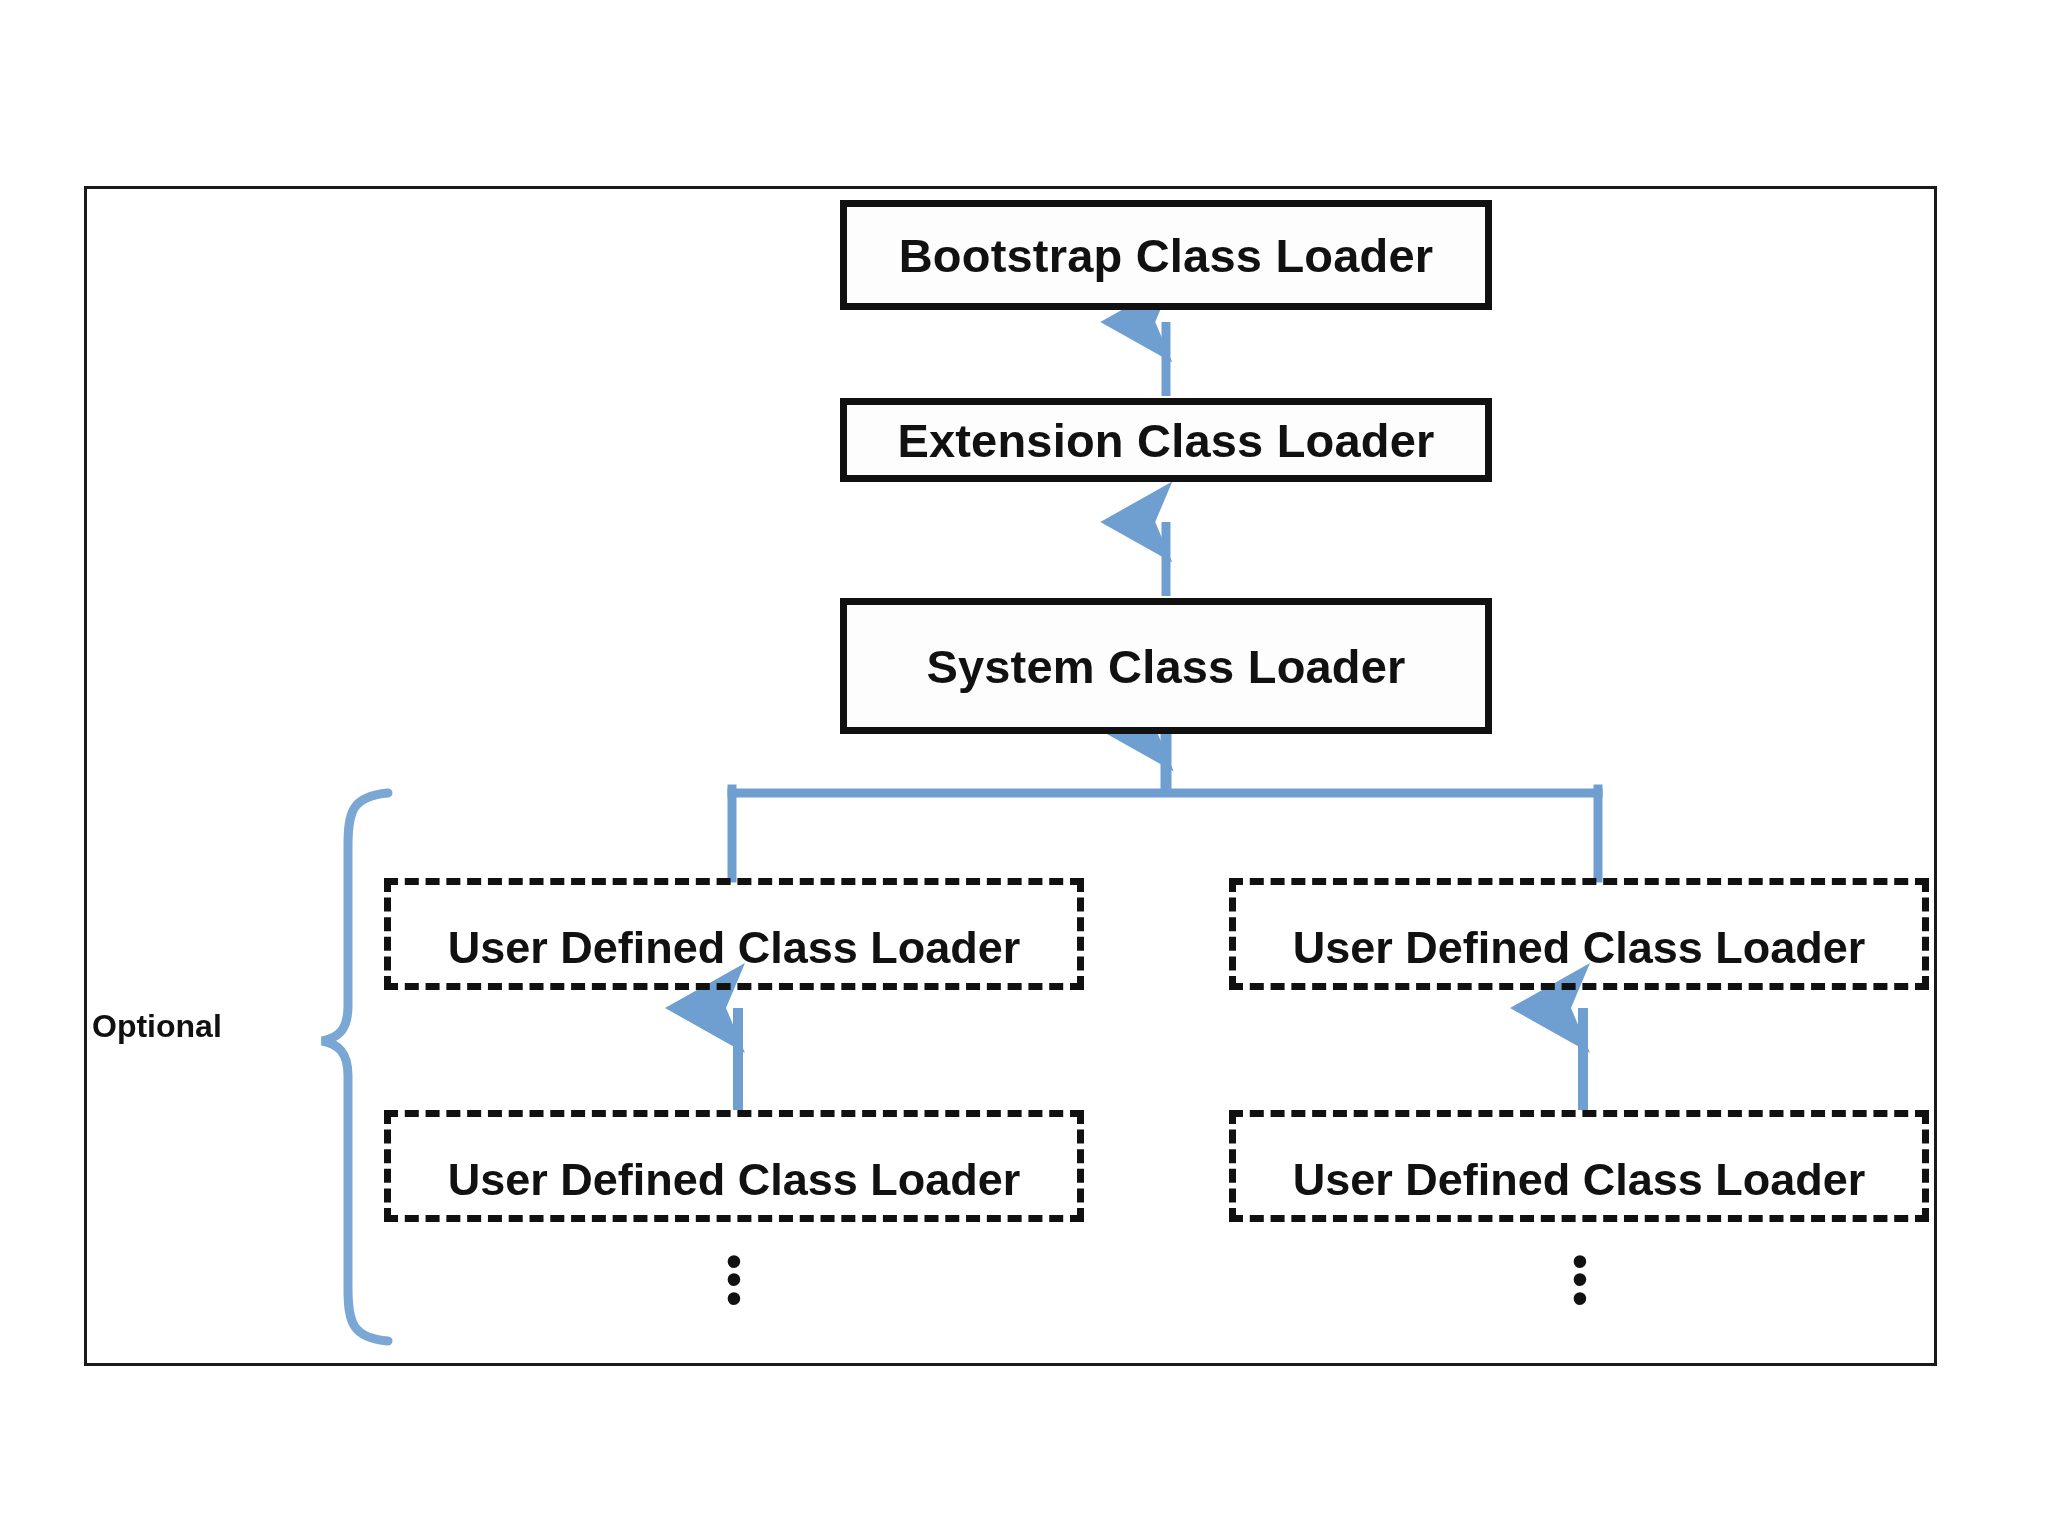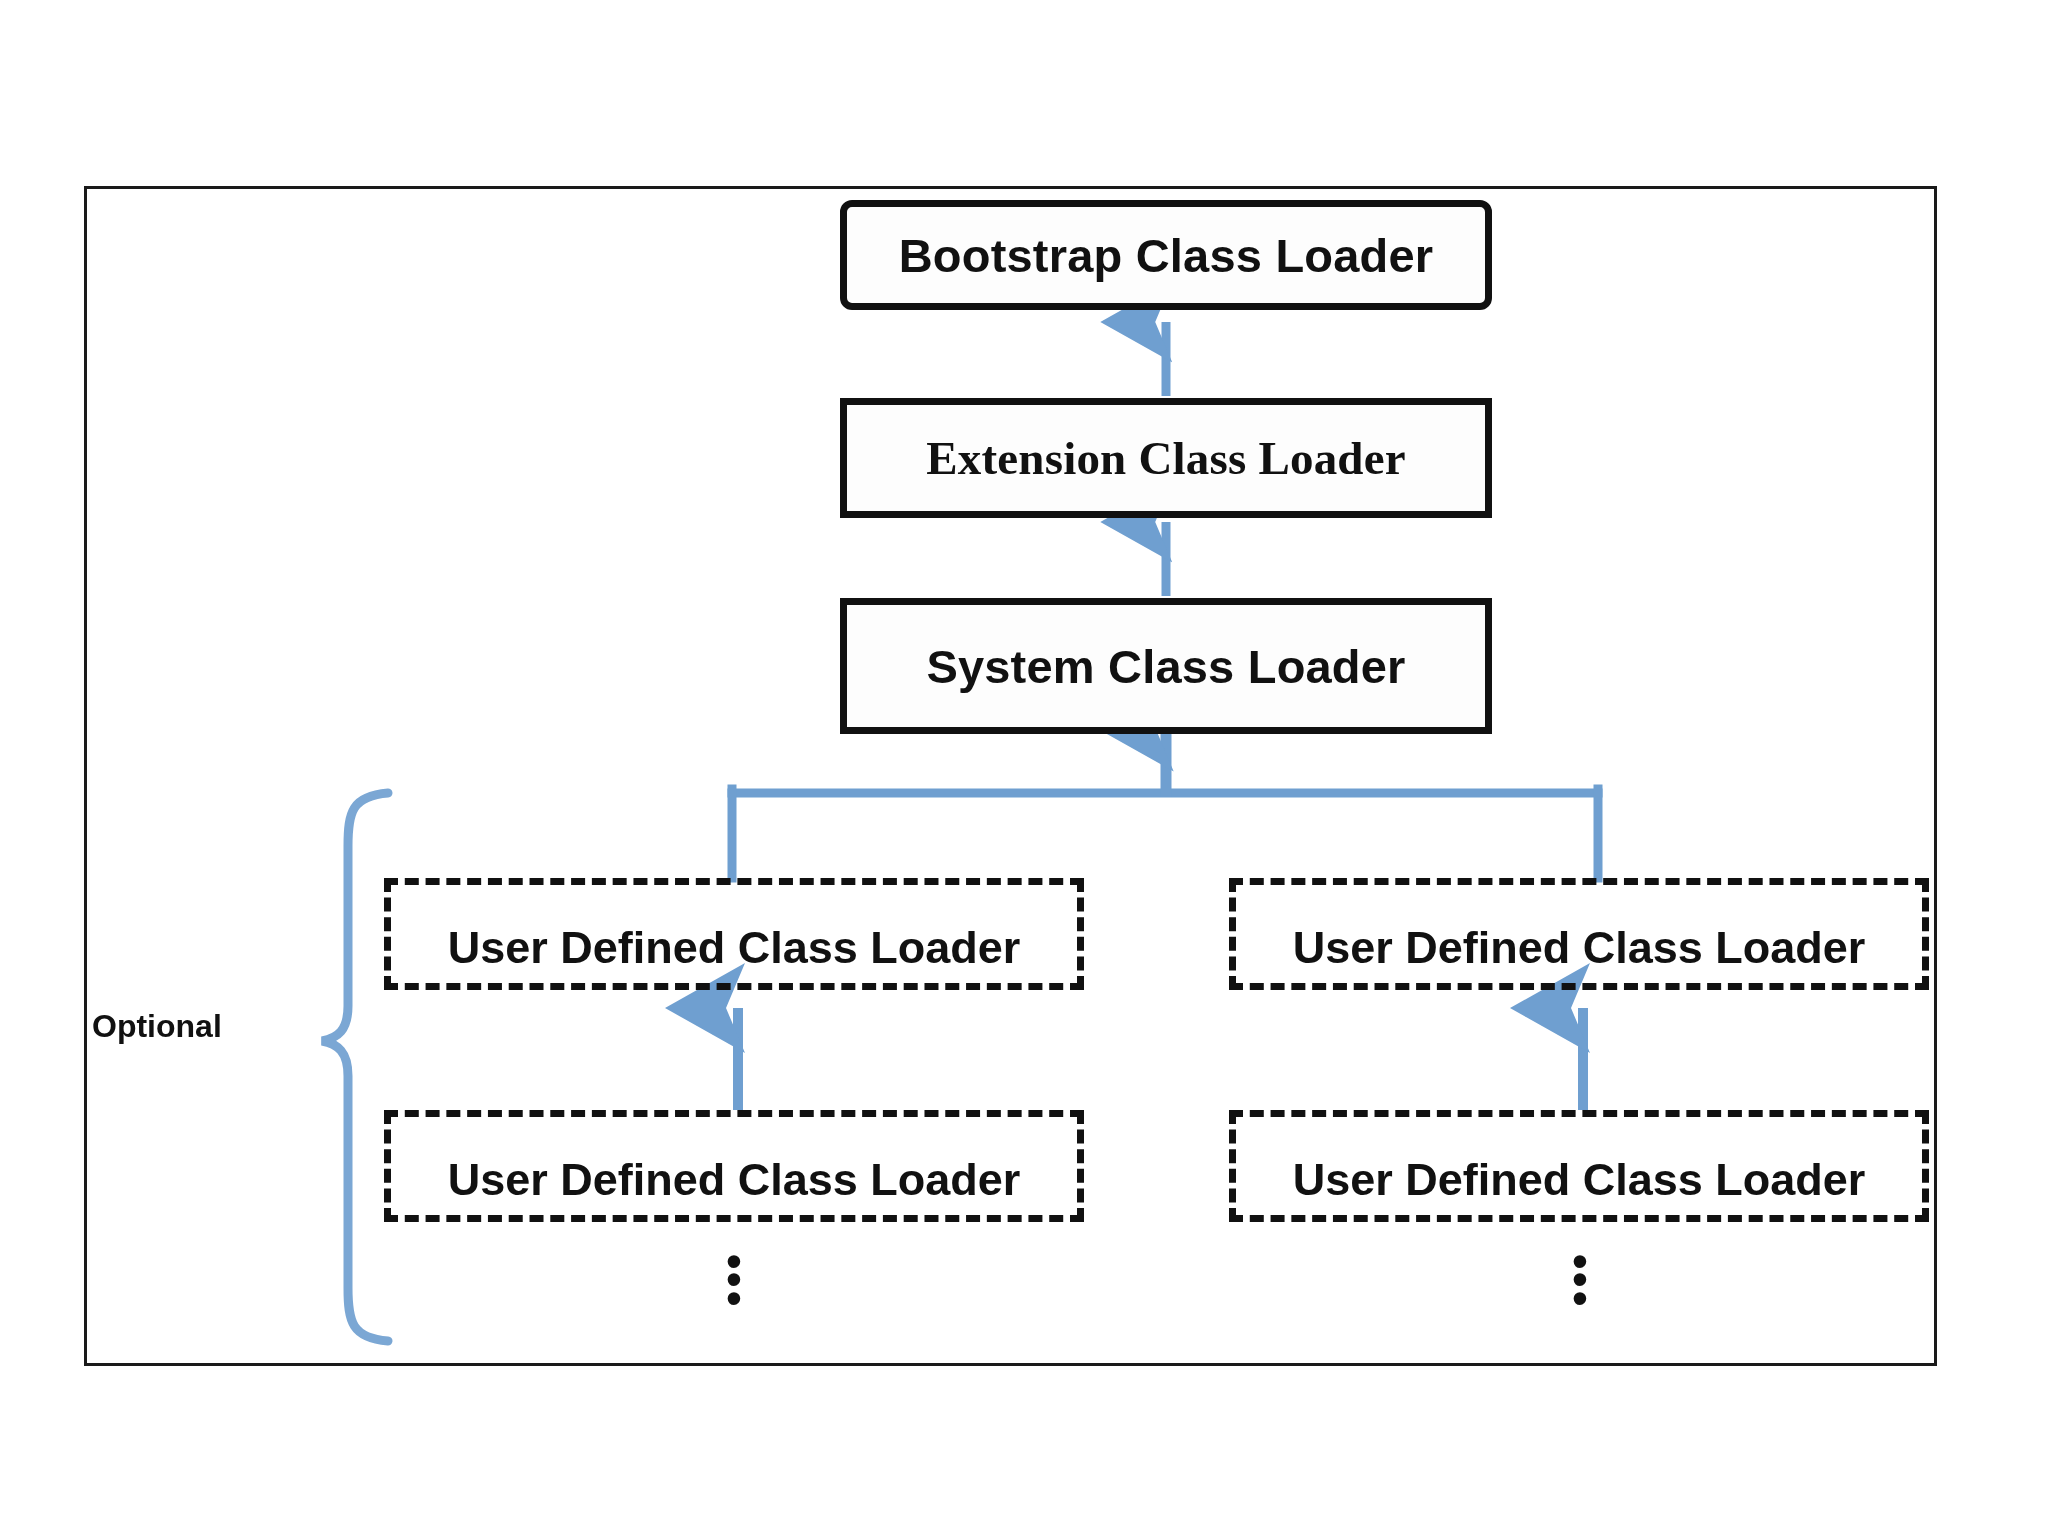--- a/index.html
+++ b/index.html
@@ -39,22 +39,22 @@
     justify-content: center;
   }
   .loader-box .box-label {
     font-size: 47px;
     font-weight: bold;
     color: #111111;
     letter-spacing: 0.2px;
     white-space: nowrap;
   }
 
-  #box-bootstrap { left: 840px; top: 200px;  width: 652px; height: 110px; border-radius: 12px; }
-  #box-extension { left: 840px; top: 398px;  width: 652px; height: 120px; font-family: Liberation Serif, serif; }
+  #box-bootstrap { left: 840px; top: 200px;  width: 652px; height: 110px; }
+  #box-extension { left: 840px; top: 398px;  width: 652px; height: 84px; }
   #box-system    { left: 840px; top: 598px;  width: 652px; height: 136px; }
 
   
   .loader-box-dashed {
     position: absolute;
     border: 7px dashed #111111;
     background: transparent;
     box-sizing: border-box;
     display: flex;
     align-items: center;

